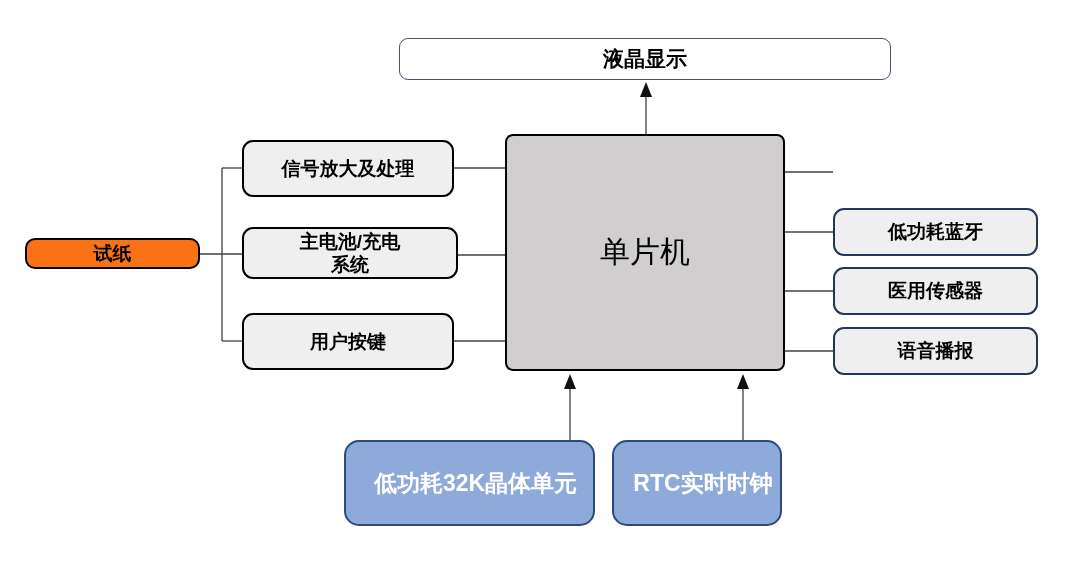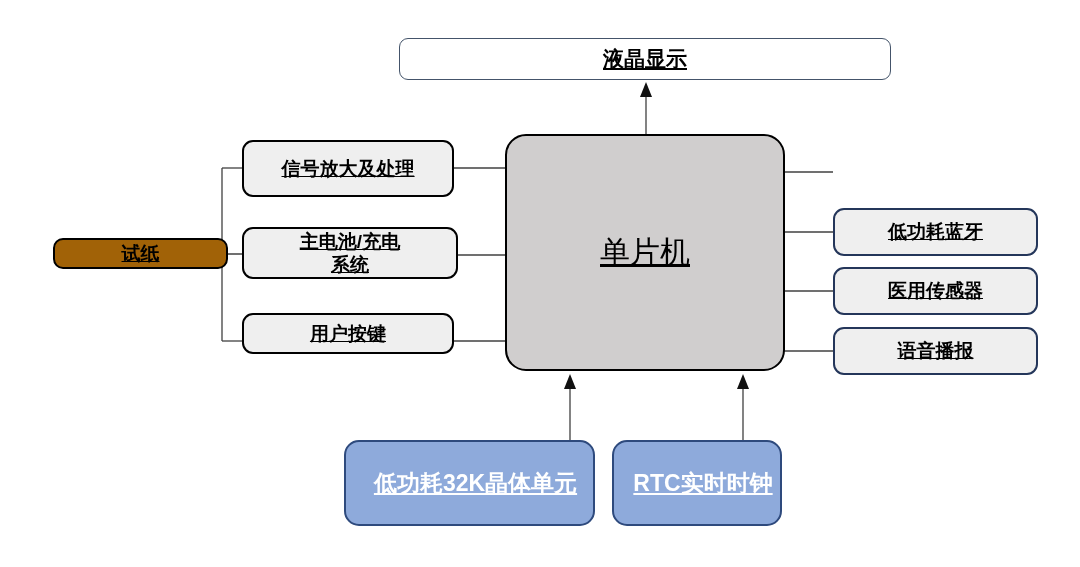--- a/index.html
+++ b/index.html
@@ -8,43 +8,43 @@
     font-family:"Liberation Sans", sans-serif; overflow:hidden;
   }
   .wires { position:absolute; left:0; top:0; width:1080px; height:567px; }
   .wires line { stroke:var(--line,#404040); stroke-width:1.3; }
   .wires polygon { fill:#111111; }
   .node {
     position:absolute; box-sizing:border-box;
     display:flex; align-items:center; justify-content:center;
     text-align:center; color:#000000; line-height:1.22;
   }
-  .node span { white-space:pre-line;text-decoration:underline; }
+  .node span { white-space:pre-line; }
   .lcd {
     left:399px; top:38px; width:492px; height:42px;
     background:#ffffff; border:1.5px solid var(--lcd-border,#44546A);
     border-radius:9px; font-size:21px; font-weight:bold;
   }
   .mcu {
     left:505px; top:134px; width:280px; height:237px;
     background:var(--mcu-fill,#D0CECE); border:2px solid #000000;
-    border-radius:21px; font-size:30px; font-weight:500;
+    border-radius:8px; font-size:30px; font-weight:500;
   }
   .strip {
     left:25px; top:238px; width:175px; height:31px;
-    background:#a16207; border:2px solid #000000;
-    border-radius:10px; font-size:19px; font-weight:bold;margin-left:28px;
+    background:#f97316; border:2px solid #000000;
+    border-radius:10px; font-size:19px; font-weight:bold;
   }
   .lnode {
     background:var(--peripheral-fill,#EFEFEF); border:2px solid #000000;
     border-radius:11px; font-size:19px; font-weight:bold;
   }
   .l1 { left:242px; top:140px; width:212px; height:57px;text-align:right; }
   .l2 { left:242px; top:227px; width:216px; height:52px; }
-  .l3 { left:242px; top:313px; width:212px; height:41px; }
+  .l3 { left:242px; top:313px; width:212px; height:57px; }
   .rnode {
     left:833px; width:205px; height:48px;
     background:var(--peripheral-fill,#EFEFEF);
     border:2px solid var(--right-border,#24365A);
     border-radius:11px; font-size:19px; font-weight:600;
   }
   .r1 { top:148px; font-weight:400; font-size:20px; }
   .r2 { top:208px;justify-content:center; }
   .r3 { top:267px; }
   .r4 { top:327px; }

